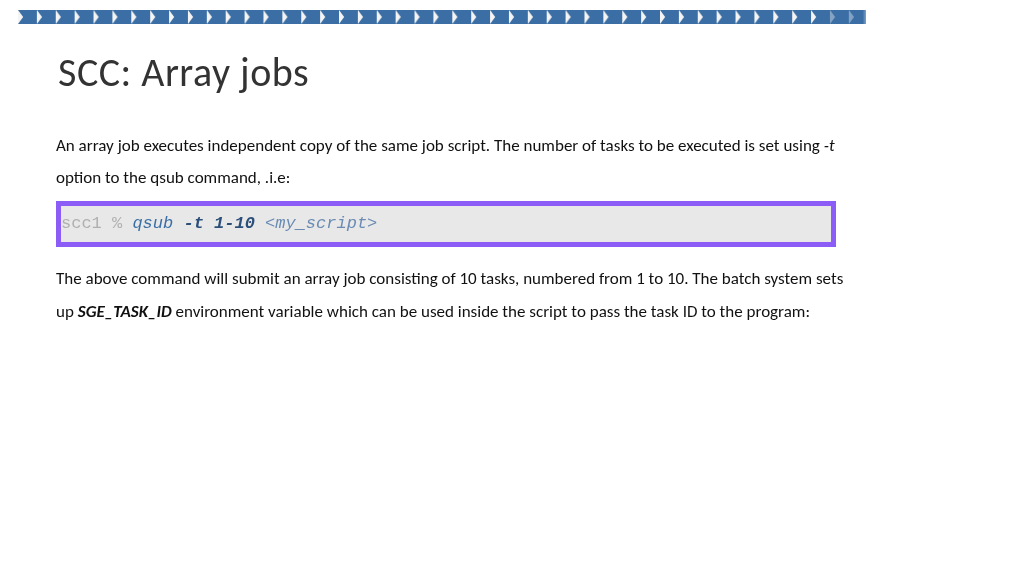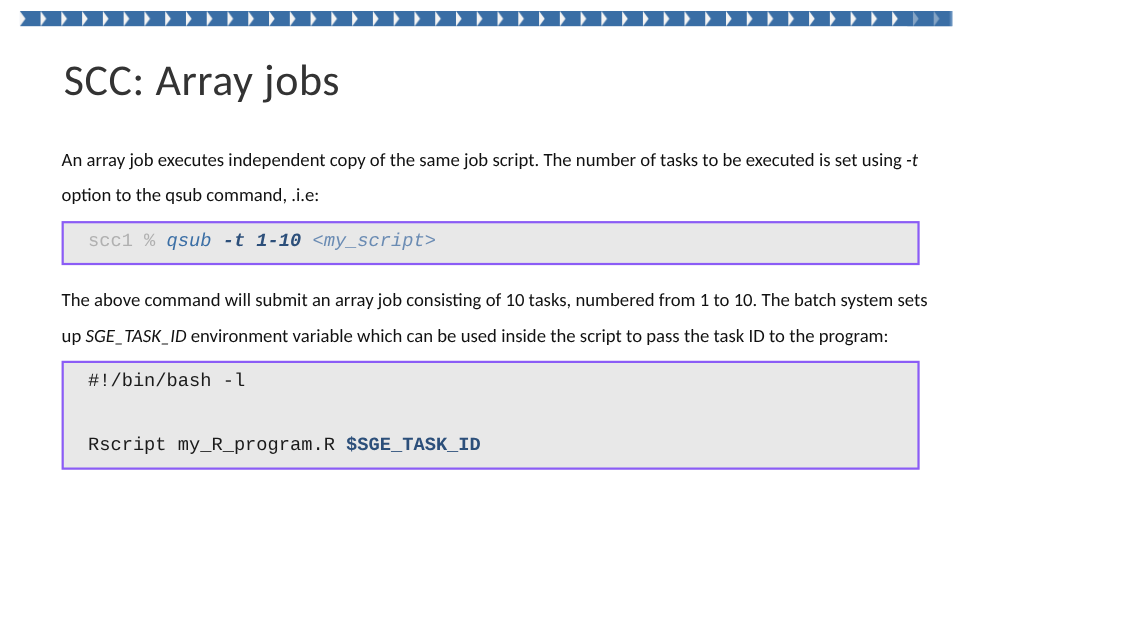--- a/index.html
+++ b/index.html
@@ -4,22 +4,22 @@
 <style>
   * { margin: 0; padding: 0; box-sizing: border-box; }
   html, body { width: 1024px; height: 576px; background: #fff; font-family: "Segoe UI", Calibri, Arial, sans-serif; overflow: hidden; }
   .page { width: 884px; height: 576px; position: relative; }
   .ribbon { position: absolute; top: 10px; left: 18px; right: 18px; height: 14px; display: flex; align-items: center; }
   .ribbon svg { width: 100%; height: 14px; }
   .title { position: absolute; top: 48px; left: 58px; font-size: 40px; font-weight: 300; color: #333; letter-spacing: 0.5px; }
   .content { position: absolute; top: 130px; left: 56px; right: 40px; }
   .para { font-size: 17px; color: #111; line-height: 1.9; margin-bottom: 6px; }
   .italic { font-style: italic; }
-  .bolditalic { font-weight: normal; font-style: italic; }
-  .codebox { background: #e8e8e8; border: 2px solid #8b5cf6; width: 780px; padding: 4px 22px; font-family: "Courier New", monospace; font-size: 17px; margin: 2px 0 16px 0; color: #1a1a1a; line-height: 1.7; }
+  .bolditalic { font-weight: bold; font-style: italic; }
+  .codebox { background: #e8e8e8; border: 5px solid #8b5cf6; width: 780px; padding: 4px 0; font-family: "Courier New", monospace; font-size: 17px; margin: 2px 0 16px 0; color: #1a1a1a; line-height: 1.7; }
   .codebox .gray { color: #b0b0b0; font-weight: 500; }
   .codebox .cmd { color: #3a6ea5; font-style: italic; }
   .codebox .opt { color: #2c4f7a; font-style: italic; font-weight: bold; }
   .codebox .arg { color: #6a8bb3; font-style: italic; }
   .codebox .var { color: #2c4f7a; font-weight: bold; }
 </style>
 </head>
 <body>
 <div class="page">
 
@@ -57,22 +57,15 @@
       <span class="opt">-t 1-10 </span>
       <span class="arg">&lt;my_script&gt;</span>
     </div>
 
     <p class="para">
       <span>The above command will submit an array job consisting of 10 tasks, numbered from 1 to 10. The batch system sets up </span>
       <span class="bolditalic">SGE_TASK_ID</span>
       <span> environment variable which can be used inside the script to pass the task ID to the program:</span>
     </p>
 
-    <div class="codebox">
-      <div>#!/bin/bash -l</div>
-      <div>&nbsp;</div>
-      <div>
-        <span>Rscript my_R_program.R </span><span class="var">$SGE_TASK_ID</span>
-      </div>
-    </div>
 
   </div>
 </div>
 
 </body></html>

